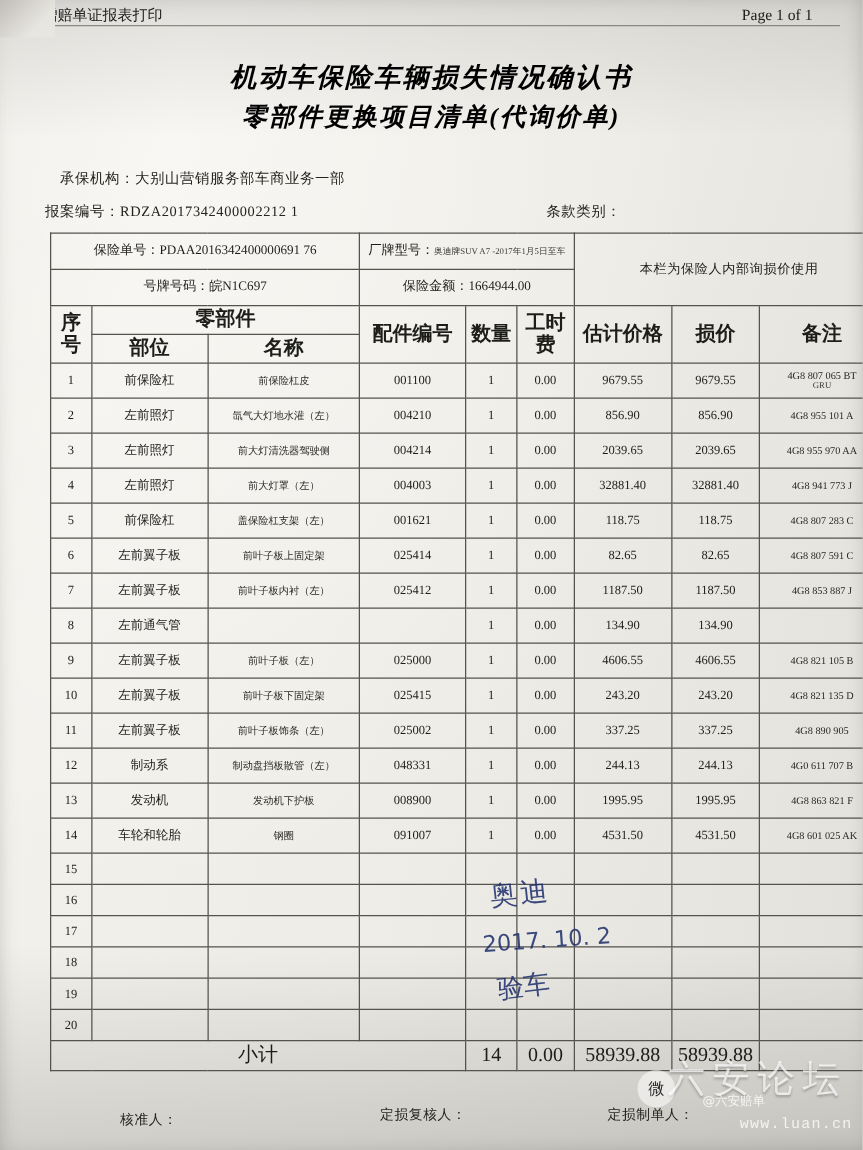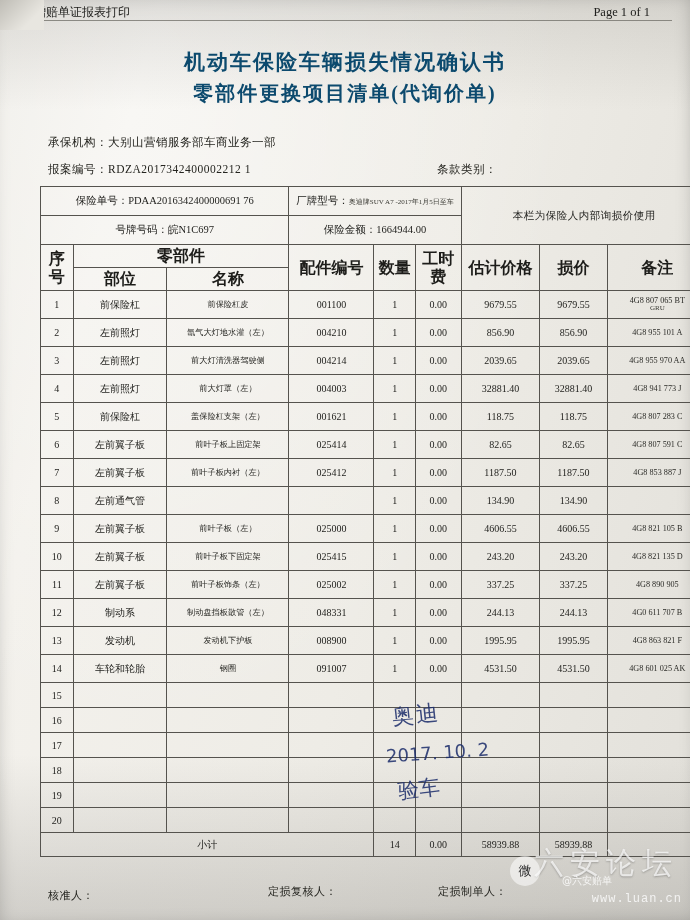--- a/index.html
+++ b/index.html
@@ -27,28 +27,28 @@
 
   .topbar{
     position:absolute;top:4px;left:22px;width:646px;height:16px;
     font-size:12px;color:#20201e;
   }
   .topbar .tb-left{position:absolute;left:0;top:0;font-family:"DejaVu Sans",sans-serif;font-size:12px;}
   .topbar .tb-right{position:absolute;right:18px;top:1px;font-size:12.5px;font-family:"Liberation Serif",serif;}
   .hdr-rule{position:absolute;top:20px;left:22px;width:650px;border-top:1px solid #6e6c66;opacity:.75;}
 
   h1.title1,h1.title2{
-    margin:0;text-align:center;font-weight:bold;letter-spacing:2px;color:#0c4a6e;
+    margin:0;text-align:center;font-weight:bold;letter-spacing:2px;color:#000000;font-style:italic;
   }
   h1.title1{position:absolute;top:48px;left:0;width:690px;font-size:21px;}
   h1.title2{position:absolute;top:80px;left:0;width:690px;font-size:20px;}
 
   .meta{position:absolute;font-size:11.5px;color:#24241f;letter-spacing:.5px;}
   .m1{top:135px;left:48px;}
-  .m2{top:162px;left:48px;}
+  .m2{top:162px;left:36px;}
   .m3{top:162px;left:437px;}
 
   table.grid{
     position:absolute;top:186px;left:40px;
     width:668px;
     border-collapse:collapse;
     color:#1d1d1a;
     font-size:10px;
   }
   table.grid td{
@@ -60,25 +60,25 @@
   }
   .lft{text-align:left;padding-left:5px;}
   .h-row td{height:22px;font-size:10.5px;}
   .tall td{height:26px;}
   .note-cell{font-size:11px;letter-spacing:.5px;}
   .small{font-size:8.2px;color:#2a2a26;}
   .xsmall{font-size:7px;color:#3a3a34;}
   .colhdr td{height:20px;font-size:16px;font-weight:bold;}
   .datarow td{height:25px;}
   .emptyrow td{height:22px;margin-left:34px;}
-  .sumrow td{height:21px;font-size:10px;}
-
-  .footline{position:absolute;font-size:11px;color:#24241f;letter-spacing:.5px;}
+  .sumrow td{height:21px;font-size:16px;}
+
+  .footline{position:absolute;font-size:11px;color:#24241f;letter-spacing:.5px;margin-left:48px;}
   .f1{top:888px;left:48px;}
-  .f2{top:884px;left:268px;}
+  .f2{top:884px;left:256px;}
   .f3{top:884px;left:438px;}
 
   
   .hand{
     position:absolute;color:#1c2d6b;font-family:"DejaVu Sans",sans-serif;
     transform:rotate(-6deg);opacity:.85;
   }
   .hw1{top:700px;left:392px;font-size:22px;letter-spacing:2px;}
   .hw2{top:742px;left:386px;font-size:18px;transform:rotate(-4deg);}
   .hw3{top:775px;left:398px;font-size:21px;transform:rotate(-7deg);}

